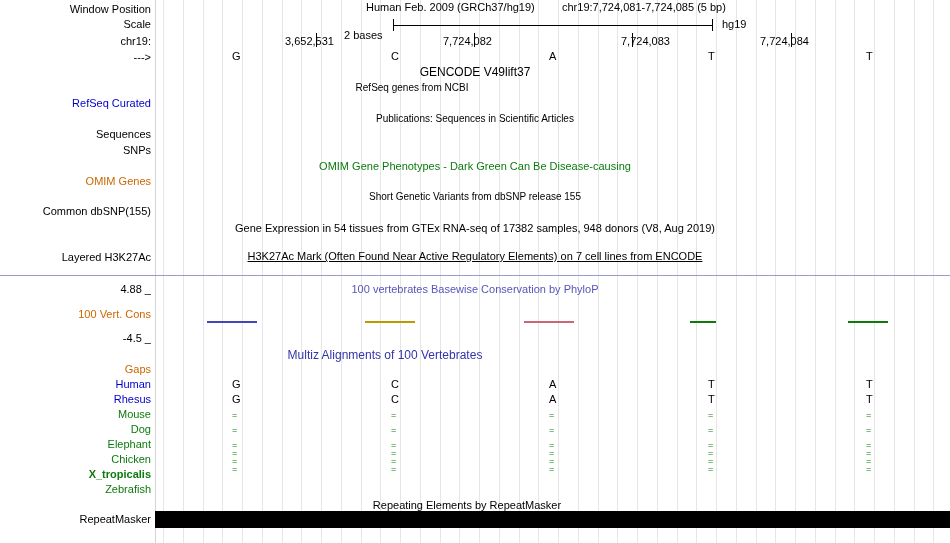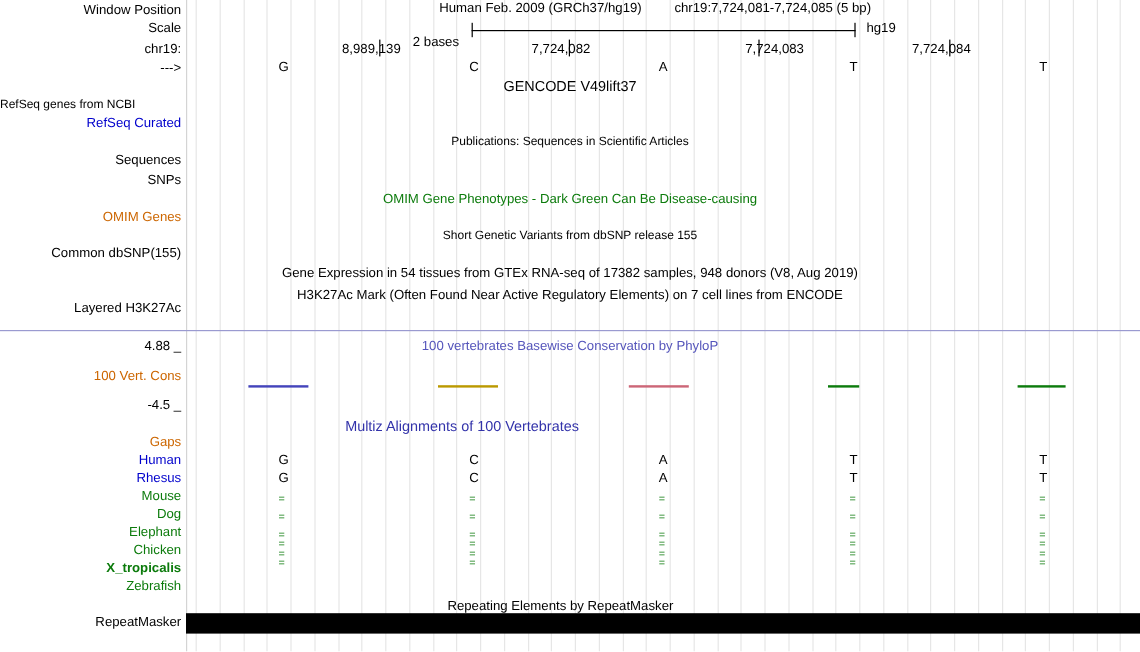--- a/index.html
+++ b/index.html
@@ -141,46 +141,46 @@
   <div class="ctext" style="left:562px;top:1px;">chr19:7,724,081-7,724,085 (5 bp)</div>
 
   <div class="ctext" style="left:344px;top:18px;margin-top:11px;">2 bases</div>
   <div class="ctext" style="left:722px;top:18px;">hg19</div>
 
   <div class="hbar" style="left:393px;top:25px;width:320px;"></div>
   <div class="tickmark" style="left:393px;top:19px;height:12px;"></div>
   <div class="tickmark" style="left:712px;top:19px;height:12px;"></div>
 
   <div id="ruler">
-      <div class="ctext" style="left: 285px; top: 35px;">8,989,139</div>
+      <div class="ctext" style="left: 285px; top: 35px;">3,652,531</div>
       <div class="ctext" style="left: 443px; top: 35px;">7,724,082</div>
       <div class="ctext" style="left: 601px; top: 35px; margin-left: 20px;">7,724,083</div>
       <div class="ctext" style="left: 760px; top: 35px;">7,724,084</div>
       <div class="tickmark" style="left: 316px; top: 33px; height: 14px;"></div>
       <div class="tickmark" style="left: 474px; top: 33px; height: 14px;"></div>
       <div class="tickmark" style="left: 632px; top: 33px; height: 14px;"></div>
       <div class="tickmark" style="left: 791px; top: 33px; height: 14px;"></div>
     </div>
 
   <div id="topbases">
       <div class="seqbase" style="left: 232px; top: 50px;">G</div>
       <div class="seqbase" style="left: 391px; top: 50px;">C</div>
       <div class="seqbase" style="left: 549px; top: 50px;">A</div>
       <div class="seqbase" style="left: 708px; top: 50px;">T</div>
       <div class="seqbase" style="left: 866px; top: 50px;">T</div>
     </div>
 
   <div id="titles">
       <div class="ctext" style="top: 66px; left: 0px; width: 950px; text-align: center; color: rgb(0, 0, 0); font-size: 12px; white-space: nowrap;">GENCODE V49lift37</div>
-      <div class="ctext" style="top: 82px; left: 0px; width: 824px; text-align: left; color: rgb(0, 0, 0); font-size: 10px; white-space: nowrap;">RefSeq genes from NCBI</div>
+      <div class="ctext" style="top: 82px; left: 0px; width: 824px; text-align: center; color: rgb(0, 0, 0); font-size: 10px; white-space: nowrap;">RefSeq genes from NCBI</div>
       <div class="ctext" style="top: 113px; left: 0px; width: 950px; text-align: center; color: rgb(0, 0, 0); font-size: 10px; white-space: nowrap;">Publications: Sequences in Scientific Articles</div>
       <div class="ctext" style="top: 160px; left: 0px; width: 950px; text-align: center; color: rgb(12, 123, 12); font-size: 11px; white-space: nowrap;">OMIM Gene Phenotypes - Dark Green Can Be Disease-causing</div>
       <div class="ctext" style="top: 191px; left: 0px; width: 950px; text-align: center; color: rgb(0, 0, 0); font-size: 10px; white-space: nowrap;">Short Genetic Variants from dbSNP release 155</div>
       <div class="ctext" style="top: 222px; left: 0px; width: 950px; text-align: center; color: rgb(0, 0, 0); font-size: 11px; white-space: nowrap;">Gene Expression in 54 tissues from GTEx RNA-seq of 17382 samples, 948 donors (V8, Aug 2019)</div>
-      <div class="ctext" style="top: 240px; left: 0px; width: 950px; text-align: center; color: rgb(0, 0, 0); font-size: 11px; white-space: nowrap;">H3K27Ac Mark (Often Found Near Active Regulatory Elements) on 7 cell lines from ENCODE</div>
+      <div class="ctext" style="top: 250px; left: 0px; width: 950px; text-align: center; color: rgb(0, 0, 0); font-size: 11px; white-space: nowrap; text-decoration: underline;">H3K27Ac Mark (Often Found Near Active Regulatory Elements) on 7 cell lines from ENCODE</div>
       <div class="ctext" style="top: 283px; left: 0px; width: 950px; text-align: center; color: rgb(85, 85, 187); font-size: 11px; white-space: nowrap;">100 vertebrates Basewise Conservation by PhyloP</div>
       <div class="ctext" style="top: 349px; left: 0px; width: 770px; text-align: center; color: rgb(51, 51, 170); font-size: 12px; white-space: nowrap;">Multiz Alignments of 100 Vertebrates</div>
       <div class="ctext" style="top: 499px; left: 0px; width: 934px; text-align: center; color: rgb(0, 0, 0); font-size: 11px; white-space: nowrap;">Repeating Elements by RepeatMasker</div>
     </div>
 
   <div class="hr" style="top:275px;"></div>
 
   <div id="consbars">
       <div class="consbar" style="left: 207px; top: 321px; width: 50px; background: rgb(68, 68, 187);"></div>
       <div class="consbar" style="left: 365px; top: 321px; width: 50px; background: rgb(187, 153, 0);"></div>

